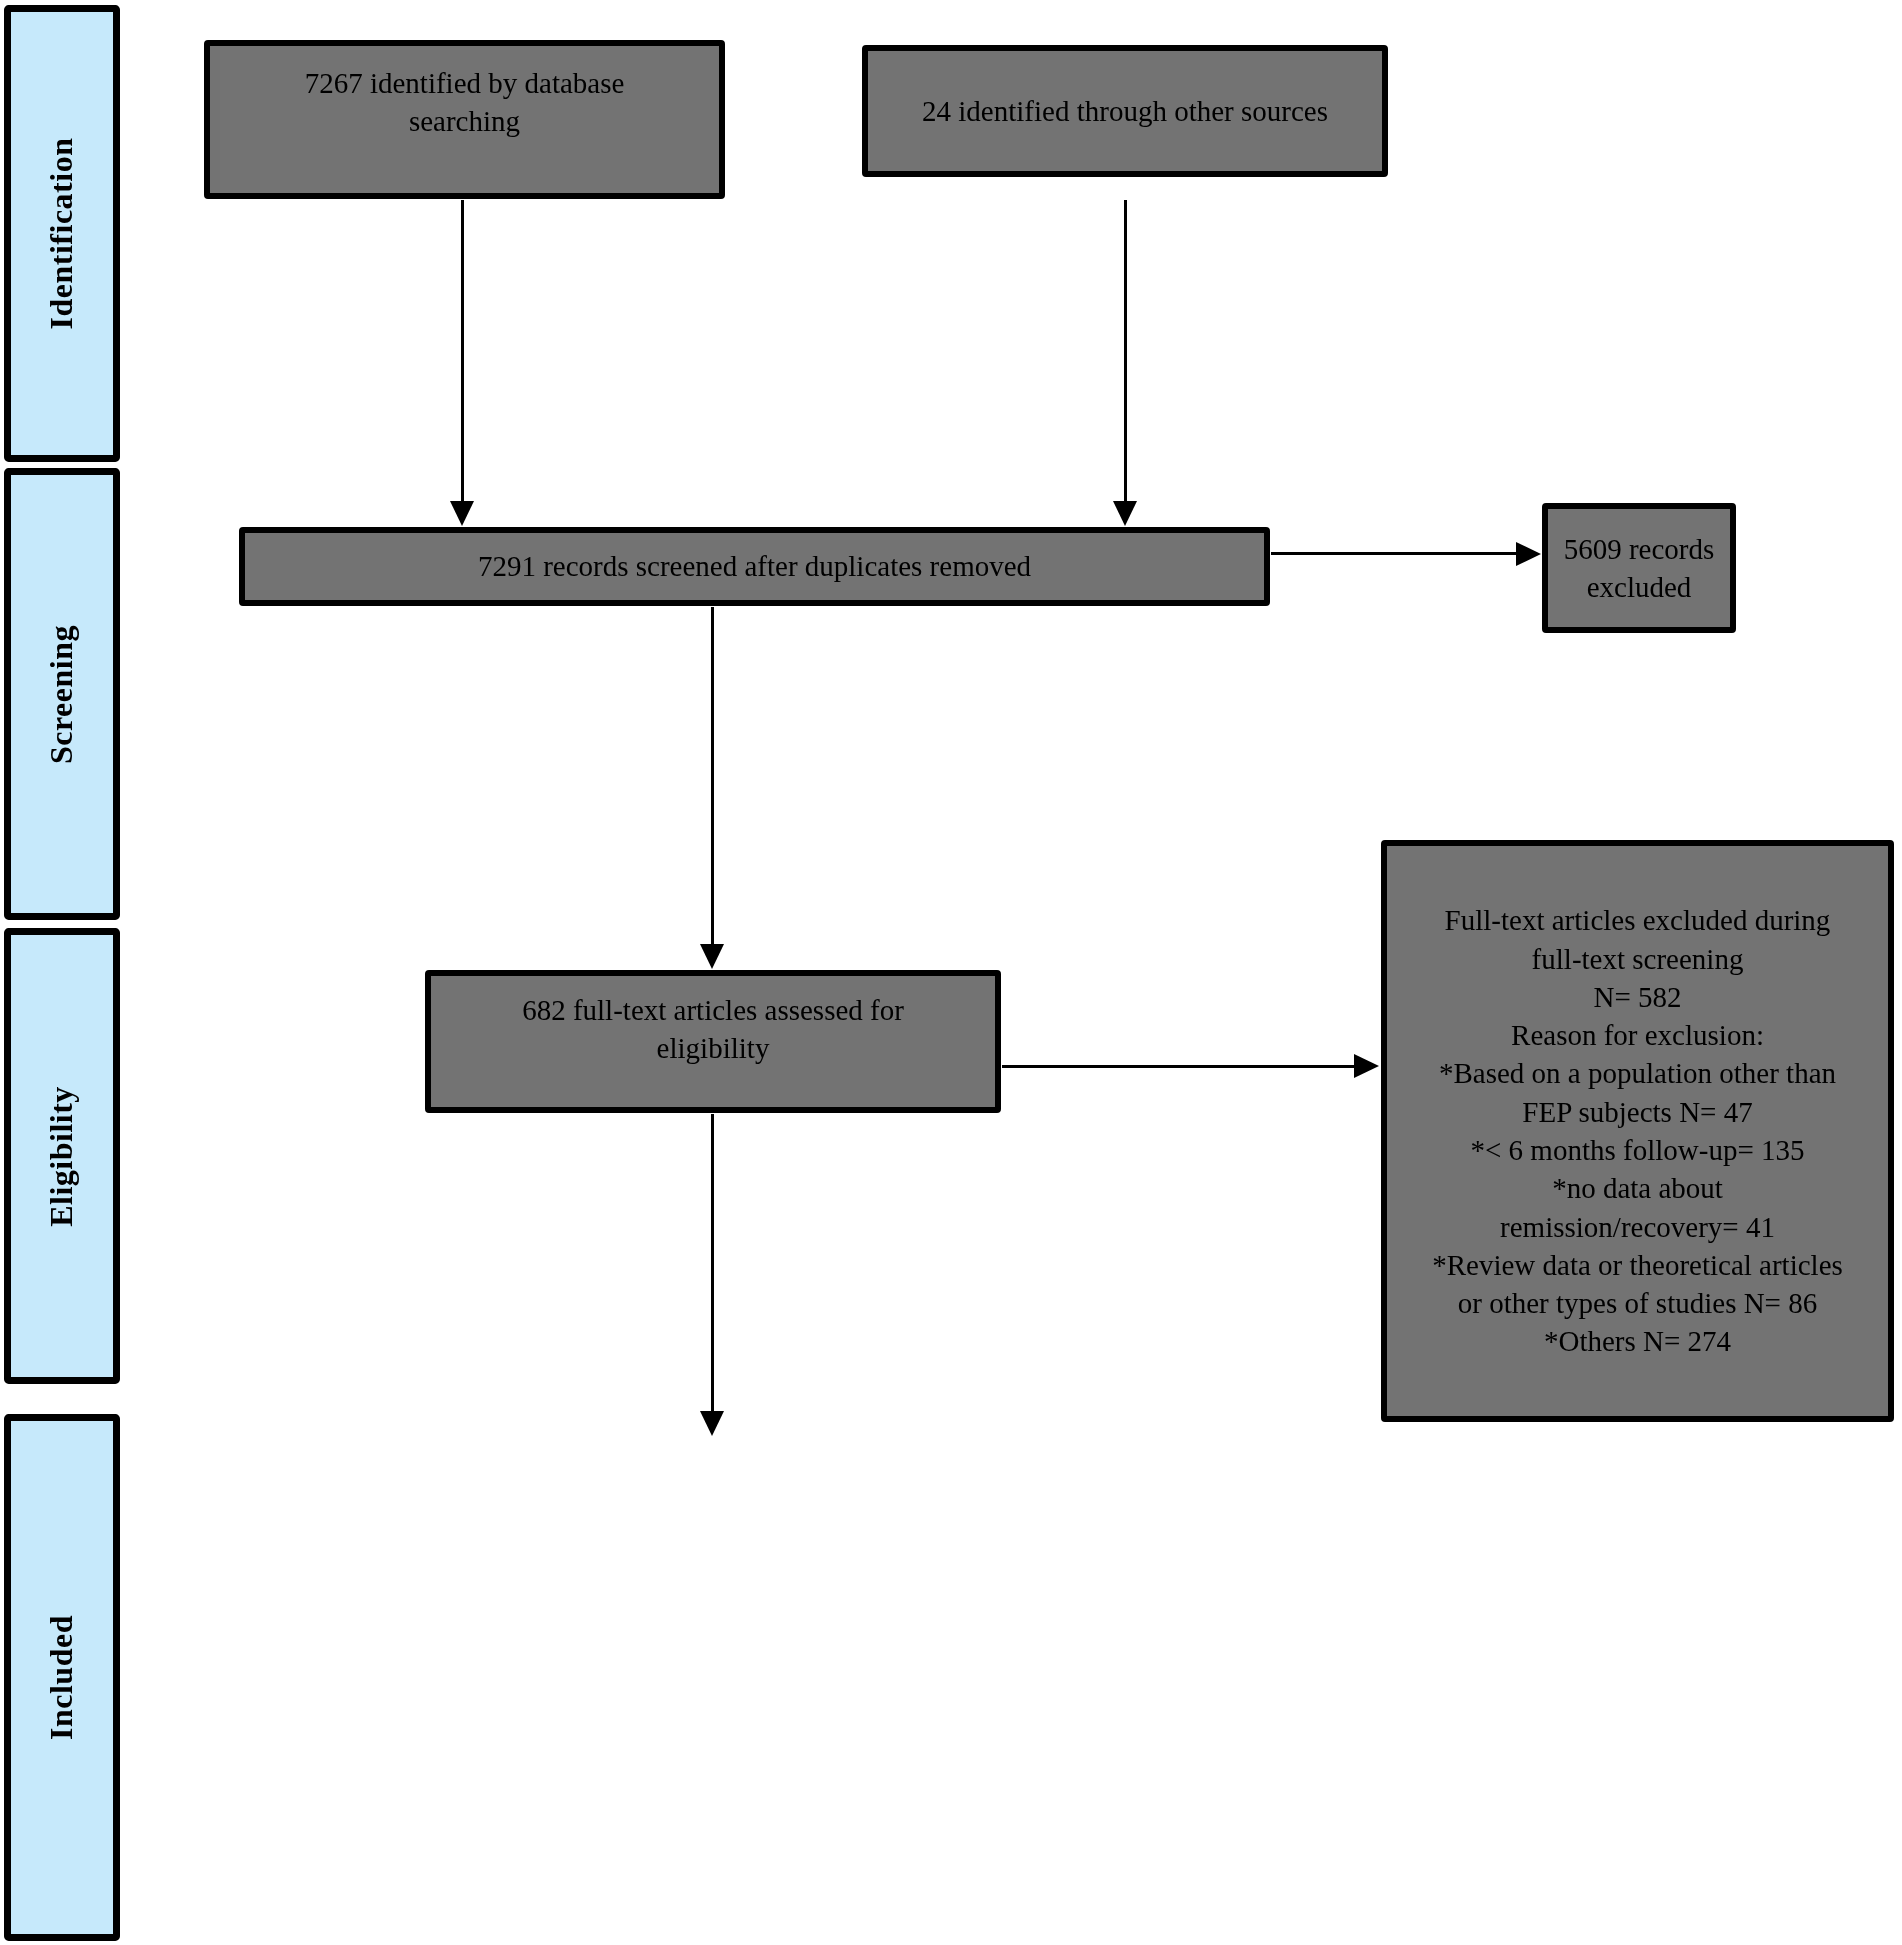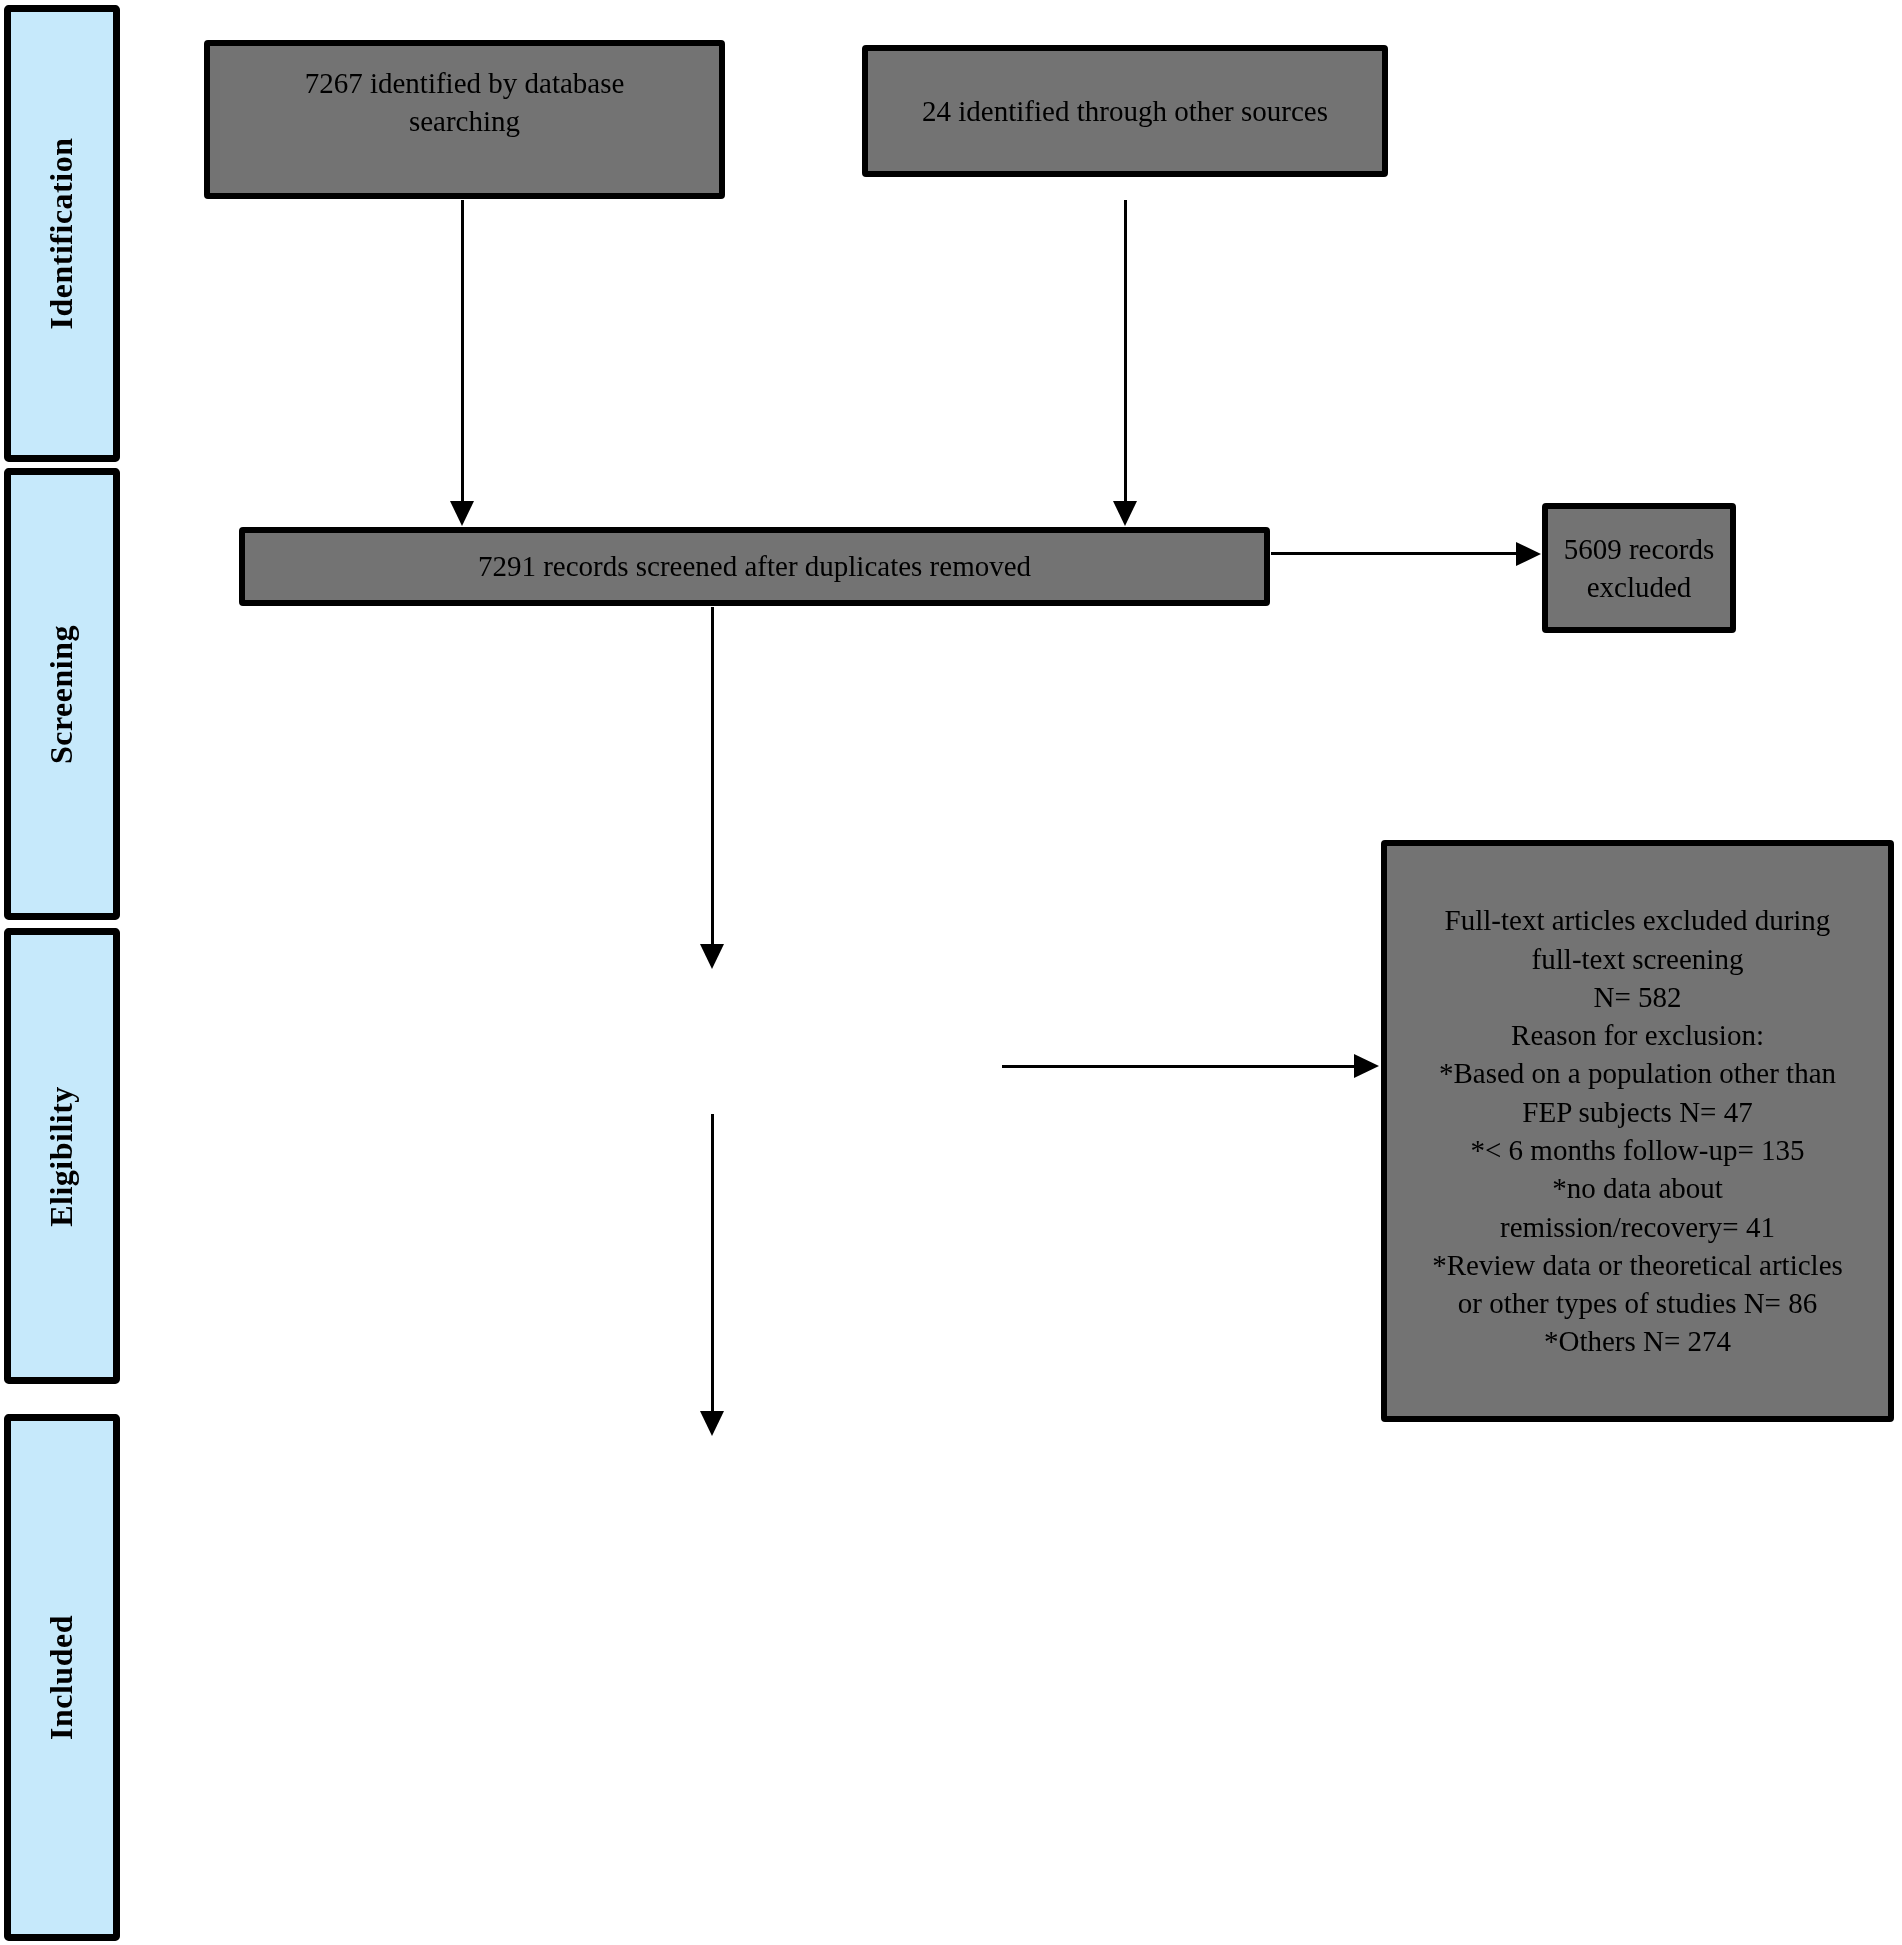--- a/index.html
+++ b/index.html
@@ -71,20 +71,23 @@
   </div>
 
   <div class="node center" style="left:239px; top:527px; width:1031px; height:79px;">
     <div>7291 records screened after duplicates removed</div>
   </div>
 
   <div class="node center" style="left:1542px; top:503px; width:194px; height:130px;">
     <div>5609 records<br>excluded</div>
   </div>
 
+  <div class="node top" style="left:425px; top:970px; width:576px; height:143px; padding-top:15px;">
+    <div>682 full-text articles assessed for<br>eligibility</div>
+  </div>
 
   <div class="node center" style="left:1381px; top:840px; width:513px; height:582px;">
     <div>Full-text articles excluded during<br>full-text screening<br>N= 582<br>Reason for exclusion:<br>*Based on a population other than<br>FEP subjects N= 47<br>*&lt; 6 months follow-up= 135<br>*no data about<br>remission/recovery= 41<br>*Review data or theoretical articles<br>or other types of studies N= 86<br>*Others N= 274</div>
   </div>
 
 
   <div class="vline" style="left:461px; top:200px; height:302px;"></div>
   <div class="head-down" style="left:450px; top:501px;"></div>
 
   <div class="vline" style="left:1124px; top:200px; height:302px;"></div>

